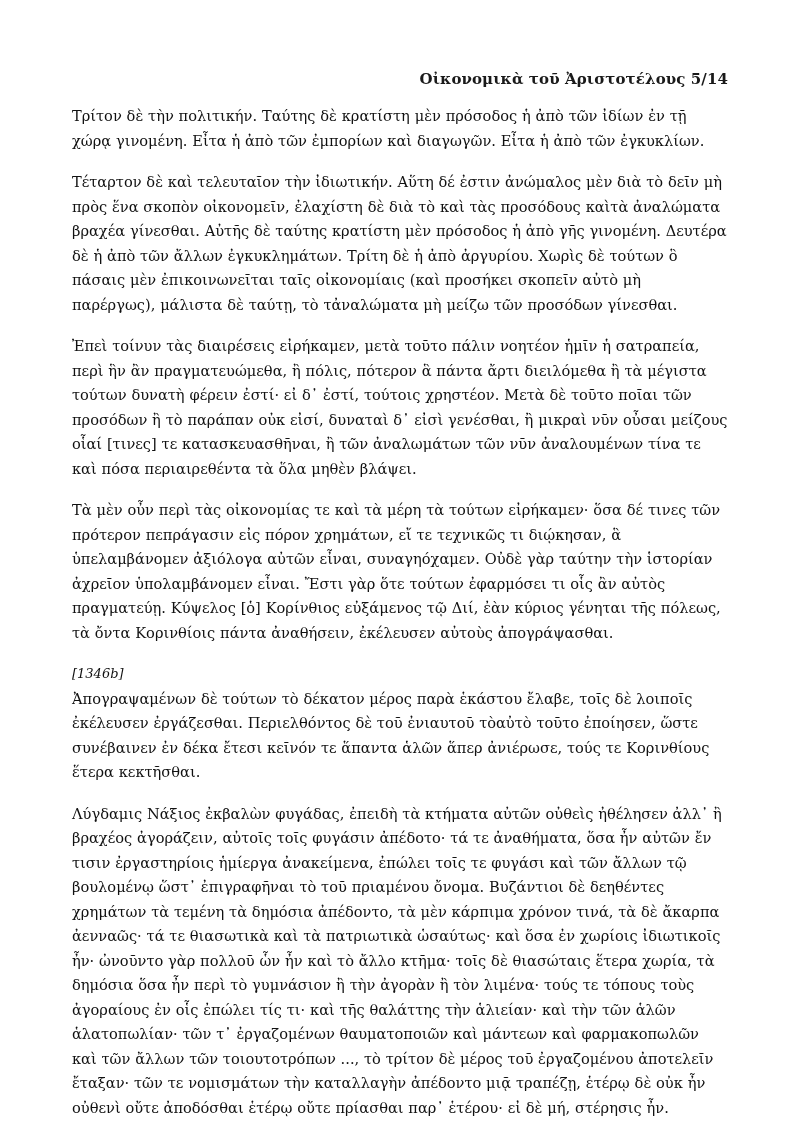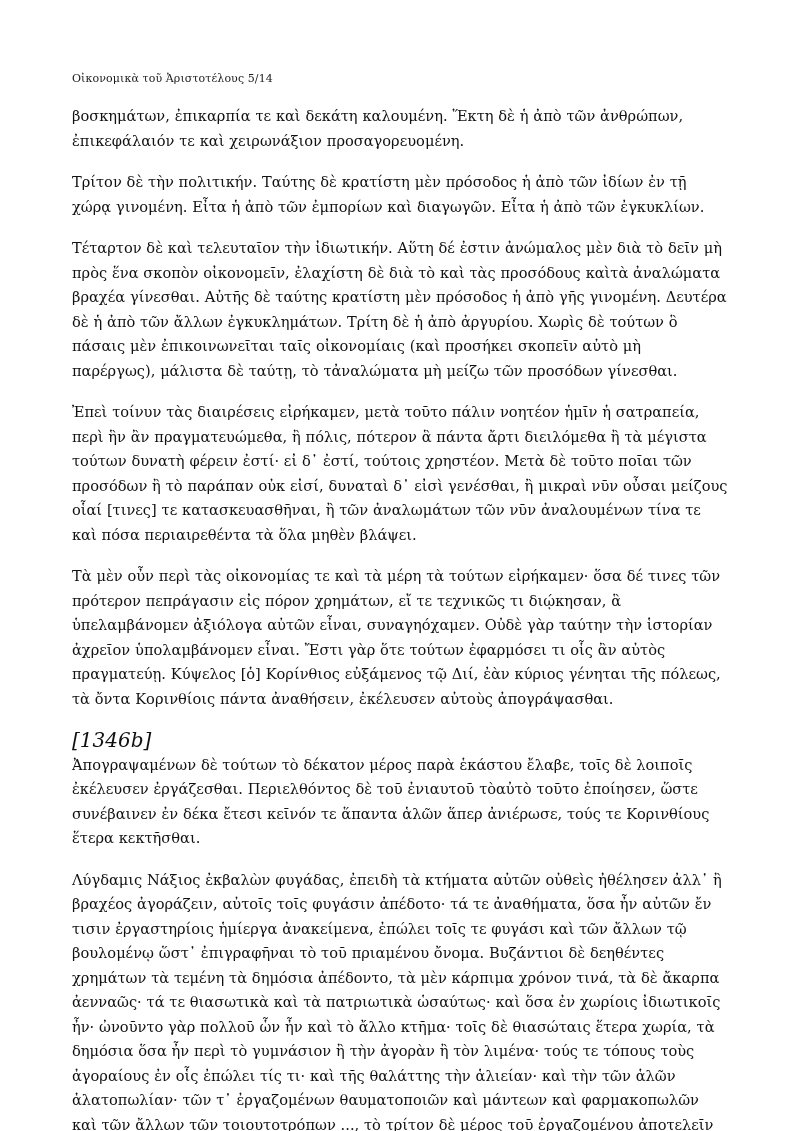--- a/index.html
+++ b/index.html
@@ -21,25 +21,27 @@
     height: 1131px;
     background: #ffffff;
     box-sizing: border-box;
     overflow: hidden;
   }
   .running-header {
     position: absolute;
     top: 72px;
     left: 72px;
     right: 72px;
-    font-size: 11px;
+    text-align: right;
+    font-size: 15px;
     line-height: 14px;
     color: #1a1a1a;
     letter-spacing: 0.1px;
     white-space: nowrap;
+    font-weight: bold;
   }
   .body-column {
     position: absolute;
     top: 104px;
     left: 72px;
     width: 656px;
   }
   .para {
     margin: 0 0 17px 0;
     font-size: 14.6px;
@@ -47,34 +49,33 @@
     text-align: left;
     color: #111111;
     word-spacing: 0.2px;
   }
   .para:last-child {
     margin-bottom: 0;
   }
   .bekker {
     display: block;
     font-style: italic;
-    font-size: 20px;
+    font-size: 13px;
     line-height: 24.5px;
   }
 </style>
 </head>
 <body>
 
 <div class="page">
 
   <div class="running-header">Οἰκονομικὰ τοῦ Ἀριστοτέλους 5/14</div>
 
   <div class="body-column">
 
-    <p class="para">βοσκημάτων, ἐπικαρπία τε καὶ δεκάτη καλουμένη. Ἕκτη δὲ ἡ ἀπὸ τῶν ἀνθρώπων, ἐπικεφάλαιόν τε καὶ χειρωνάξιον προσαγορευομένη.</p>
 
     <p class="para">Τρίτον δὲ τὴν πολιτικήν. Ταύτης δὲ κρατίστη μὲν πρόσοδος ἡ ἀπὸ τῶν ἰδίων ἐν τῇ χώρᾳ γινομένη. Εἶτα ἡ ἀπὸ τῶν ἐμπορίων καὶ διαγωγῶν. Εἶτα ἡ ἀπὸ τῶν ἐγκυκλίων.</p>
 
     <p class="para">Τέταρτον δὲ καὶ τελευταῖον τὴν ἰδιωτικήν. Αὕτη δέ ἐστιν ἀνώμαλος μὲν διὰ τὸ δεῖν μὴ πρὸς ἕνα σκοπὸν οἰκονομεῖν, ἐλαχίστη δὲ διὰ τὸ καὶ τὰς προσόδους καὶτὰ ἀναλώματα βραχέα γίνεσθαι. Αὐτῆς δὲ ταύτης κρατίστη μὲν πρόσοδος ἡ ἀπὸ γῆς γινομένη. Δευτέρα δὲ ἡ ἀπὸ τῶν ἄλλων ἐγκυκλημάτων. Τρίτη δὲ ἡ ἀπὸ ἀργυρίου. Χωρὶς δὲ τούτων ὃ πάσαις μὲν ἐπικοινωνεῖται ταῖς οἰκονομίαις (καὶ προσήκει σκοπεῖν αὐτὸ μὴ παρέργως), μάλιστα δὲ ταύτῃ, τὸ τἀναλώματα μὴ μείζω τῶν προσόδων γίνεσθαι.</p>
 
     <p class="para">Ἐπεὶ τοίνυν τὰς διαιρέσεις εἰρήκαμεν, μετὰ τοῦτο πάλιν νοητέον ἡμῖν ἡ σατραπεία, περὶ ἣν ἂν πραγματευώμεθα, ἢ πόλις, πότερον ἃ πάντα ἄρτι διειλόμεθα ἢ τὰ μέγιστα τούτων δυνατὴ φέρειν ἐστί· εἰ δ᾿ ἐστί, τούτοις χρηστέον. Μετὰ δὲ τοῦτο ποῖαι τῶν προσόδων ἢ τὸ παράπαν οὐκ εἰσί, δυναταὶ δ᾿ εἰσὶ γενέσθαι, ἢ μικραὶ νῦν οὖσαι μείζους οἷαί [τινες] τε κατασκευασθῆναι, ἢ τῶν ἀναλωμάτων τῶν νῦν ἀναλουμένων τίνα τε καὶ πόσα περιαιρεθέντα τὰ ὅλα μηθὲν βλάψει.</p>
 
     <p class="para">Τὰ μὲν οὖν περὶ τὰς οἰκονομίας τε καὶ τὰ μέρη τὰ τούτων εἰρήκαμεν· ὅσα δέ τινες τῶν πρότερον πεπράγασιν εἰς πόρον χρημάτων, εἴ τε τεχνικῶς τι διῴκησαν, ἃ ὑπελαμβάνομεν ἀξιόλογα αὐτῶν εἶναι, συναγηόχαμεν. Οὐδὲ γὰρ ταύτην τὴν ἱστορίαν ἀχρεῖον ὑπολαμβάνομεν εἶναι. Ἔστι γὰρ ὅτε τούτων ἐφαρμόσει τι οἷς ἂν αὐτὸς πραγματεύῃ. Κύψελος [ὁ] Κορίνθιος εὐξάμενος τῷ Διί, ἐὰν κύριος γένηται τῆς πόλεως, τὰ ὄντα Κορινθίοις πάντα ἀναθήσειν, ἐκέλευσεν αὐτοὺς ἀπογράψασθαι.</p>
 
     <p class="para">

